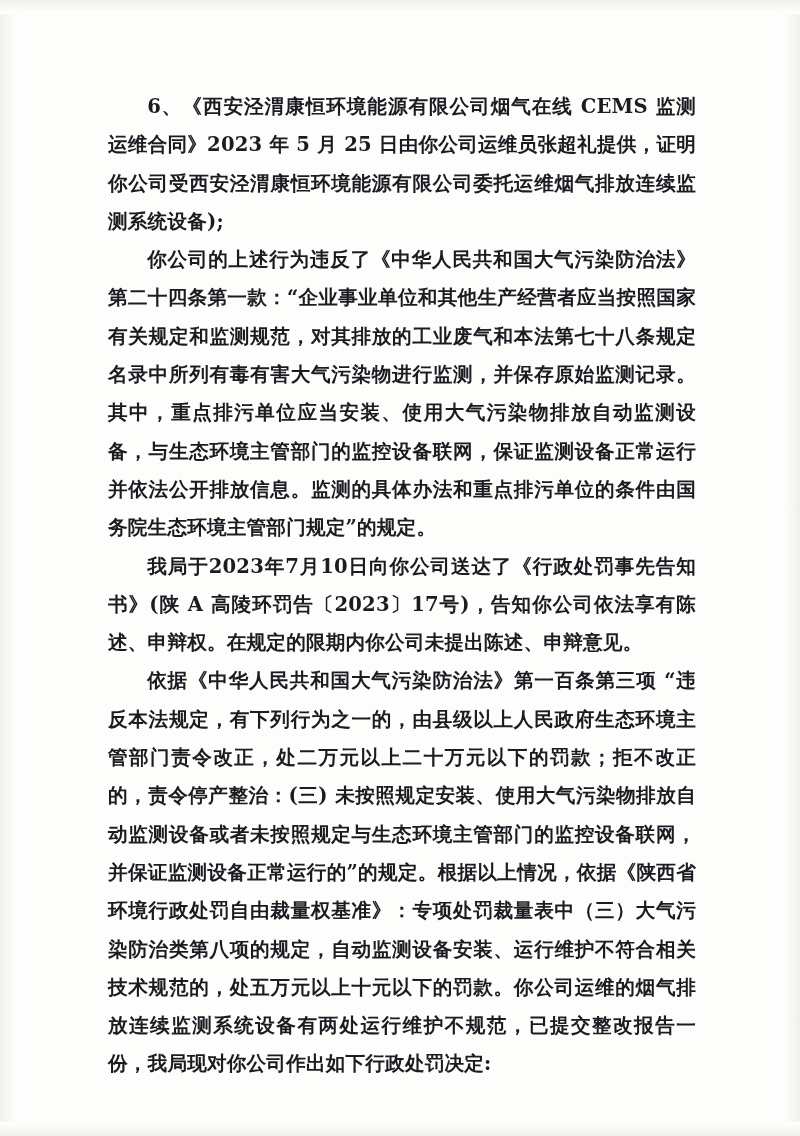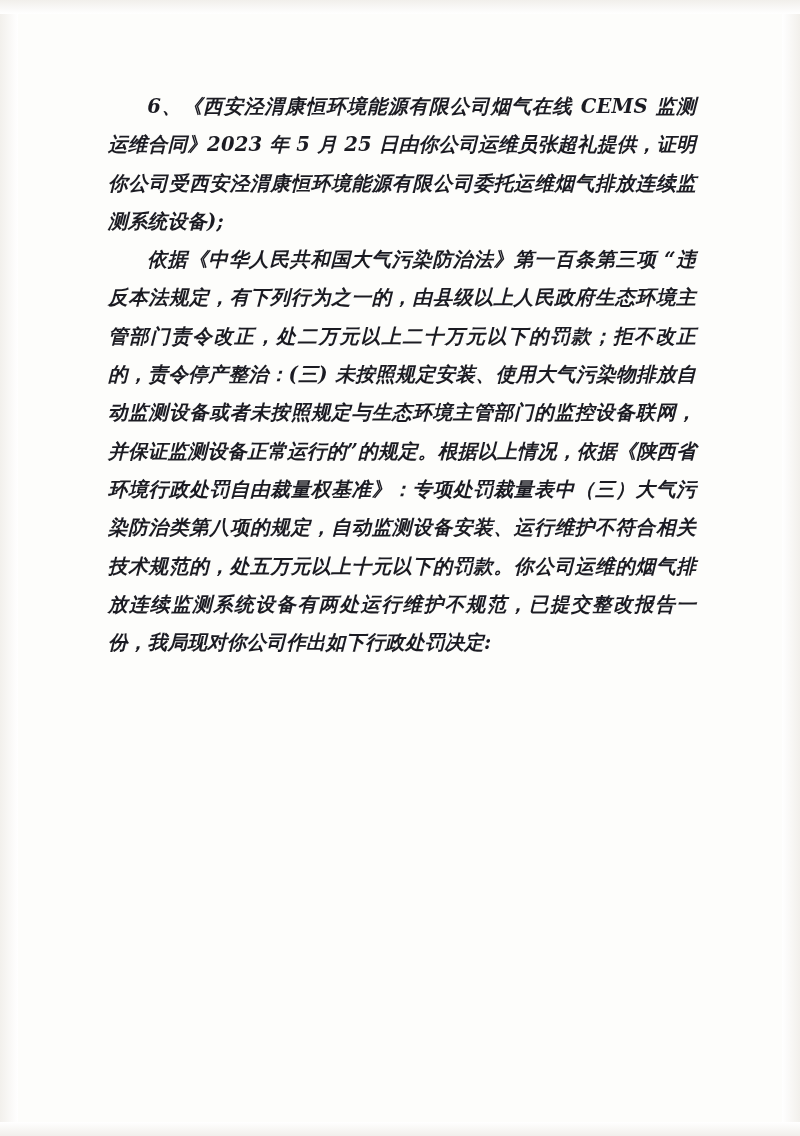--- a/index.html
+++ b/index.html
@@ -53,30 +53,31 @@
     font-size: 19.6px;
     line-height: 38.3px;
     text-align: justify;
     text-justify: inter-ideograph;
     letter-spacing: 0.2px;
     font-weight: 600;
   }
   .para {
     margin: 0;
     text-indent: 2em;
-    font-style: italic;
   }
 </style>
 </head>
 <body>
 
 <div class="page">
   <div class="paper-edge-left"></div>
   <div class="paper-edge-right"></div>
   <div class="paper-edge-top"></div>
   <div class="paper-edge-bottom"></div>
 
   <div class="body-text">
     <p class="para">6、《西安泾渭康恒环境能源有限公司烟气在线 CEMS 监测运维合同》2023 年 5 月 25 日由你公司运维员张超礼提供，证明你公司受西安泾渭康恒环境能源有限公司委托运维烟气排放连续监测系统设备);</p>
+    <p class="para">你公司的上述行为违反了《中华人民共和国大气污染防治法》第二十四条第一款：“企业事业单位和其他生产经营者应当按照国家有关规定和监测规范，对其排放的工业废气和本法第七十八条规定名录中所列有毒有害大气污染物进行监测，并保存原始监测记录。其中，重点排污单位应当安装、使用大气污染物排放自动监测设备，与生态环境主管部门的监控设备联网，保证监测设备正常运行并依法公开排放信息。监测的具体办法和重点排污单位的条件由国务院生态环境主管部门规定”的规定。</p>
+    <p class="para">我局于2023年7月10日向你公司送达了《行政处罚事先告知书》(陕 A 高陵环罚告〔2023〕17号)，告知你公司依法享有陈述、申辩权。在规定的限期内你公司未提出陈述、申辩意见。</p>
     <p class="para">依据《中华人民共和国大气污染防治法》第一百条第三项 “违反本法规定，有下列行为之一的，由县级以上人民政府生态环境主管部门责令改正，处二万元以上二十万元以下的罚款；拒不改正的，责令停产整治：(三) 未按照规定安装、使用大气污染物排放自动监测设备或者未按照规定与生态环境主管部门的监控设备联网，并保证监测设备正常运行的”的规定。根据以上情况，依据《陕西省环境行政处罚自由裁量权基准》：专项处罚裁量表中（三）大气污染防治类第八项的规定，自动监测设备安装、运行维护不符合相关技术规范的，处五万元以上十元以下的罚款。你公司运维的烟气排放连续监测系统设备有两处运行维护不规范，已提交整改报告一份，我局现对你公司作出如下行政处罚决定:</p>
 
   </div>
 </div>
 
 </body></html>

